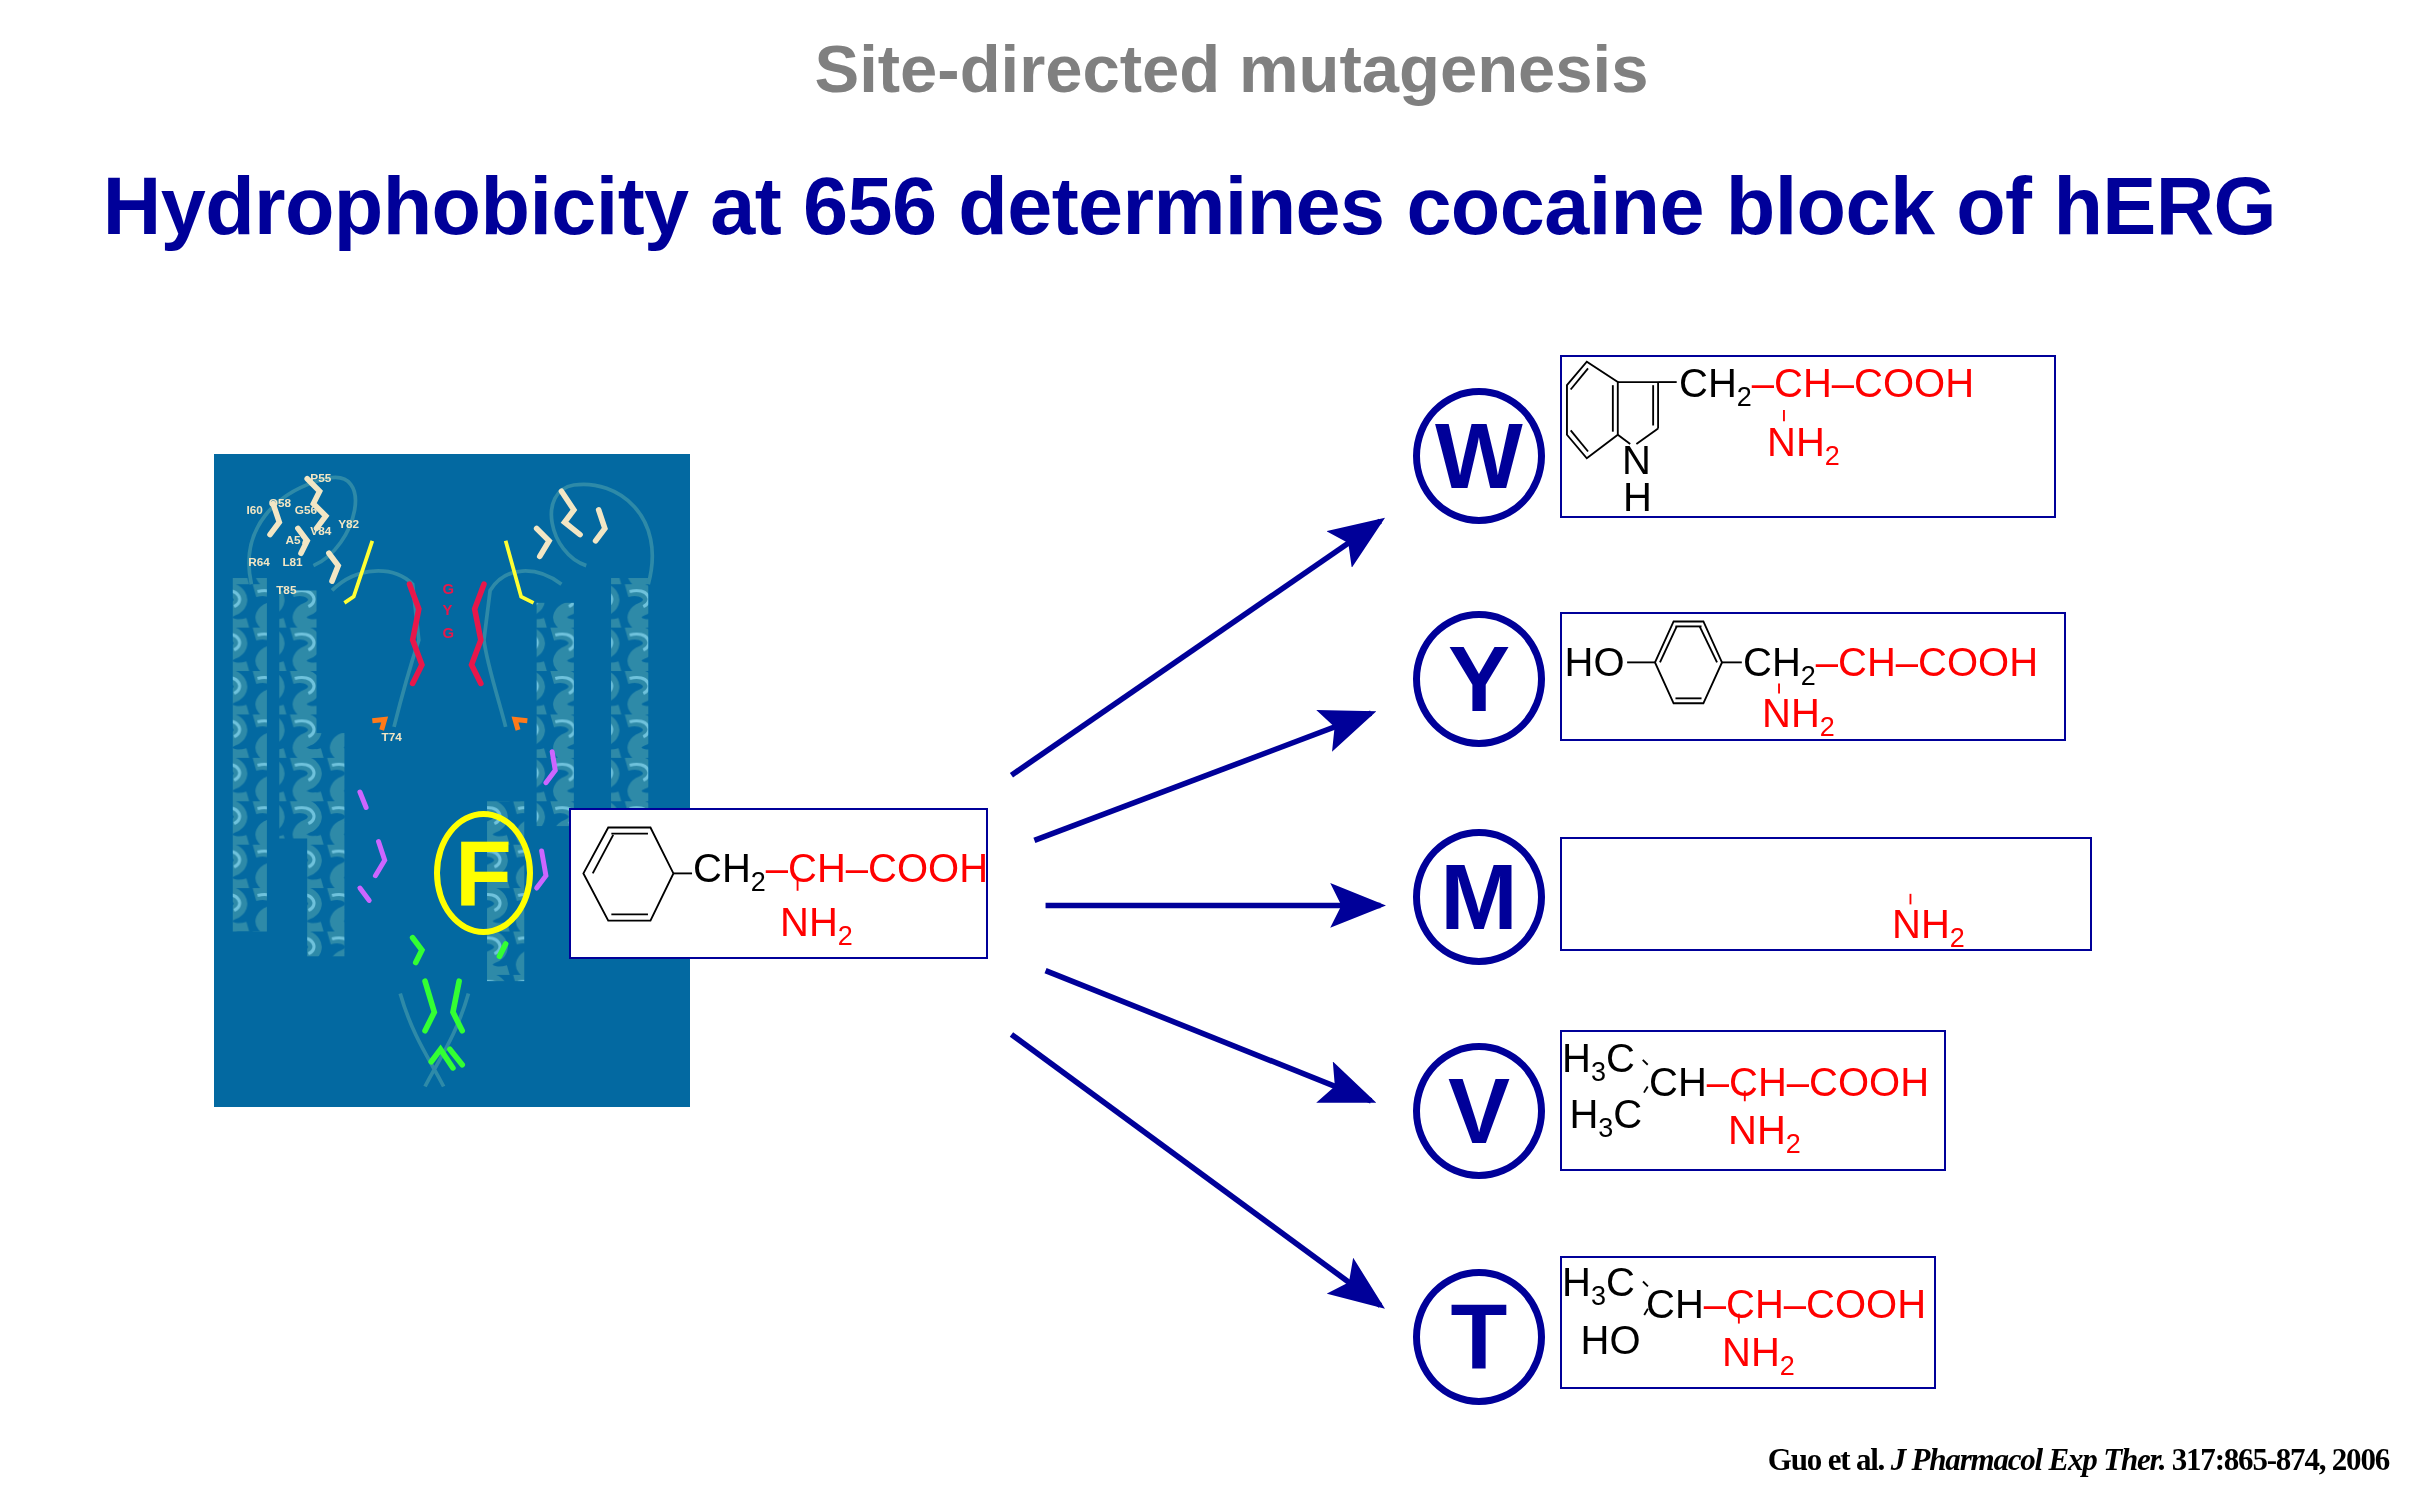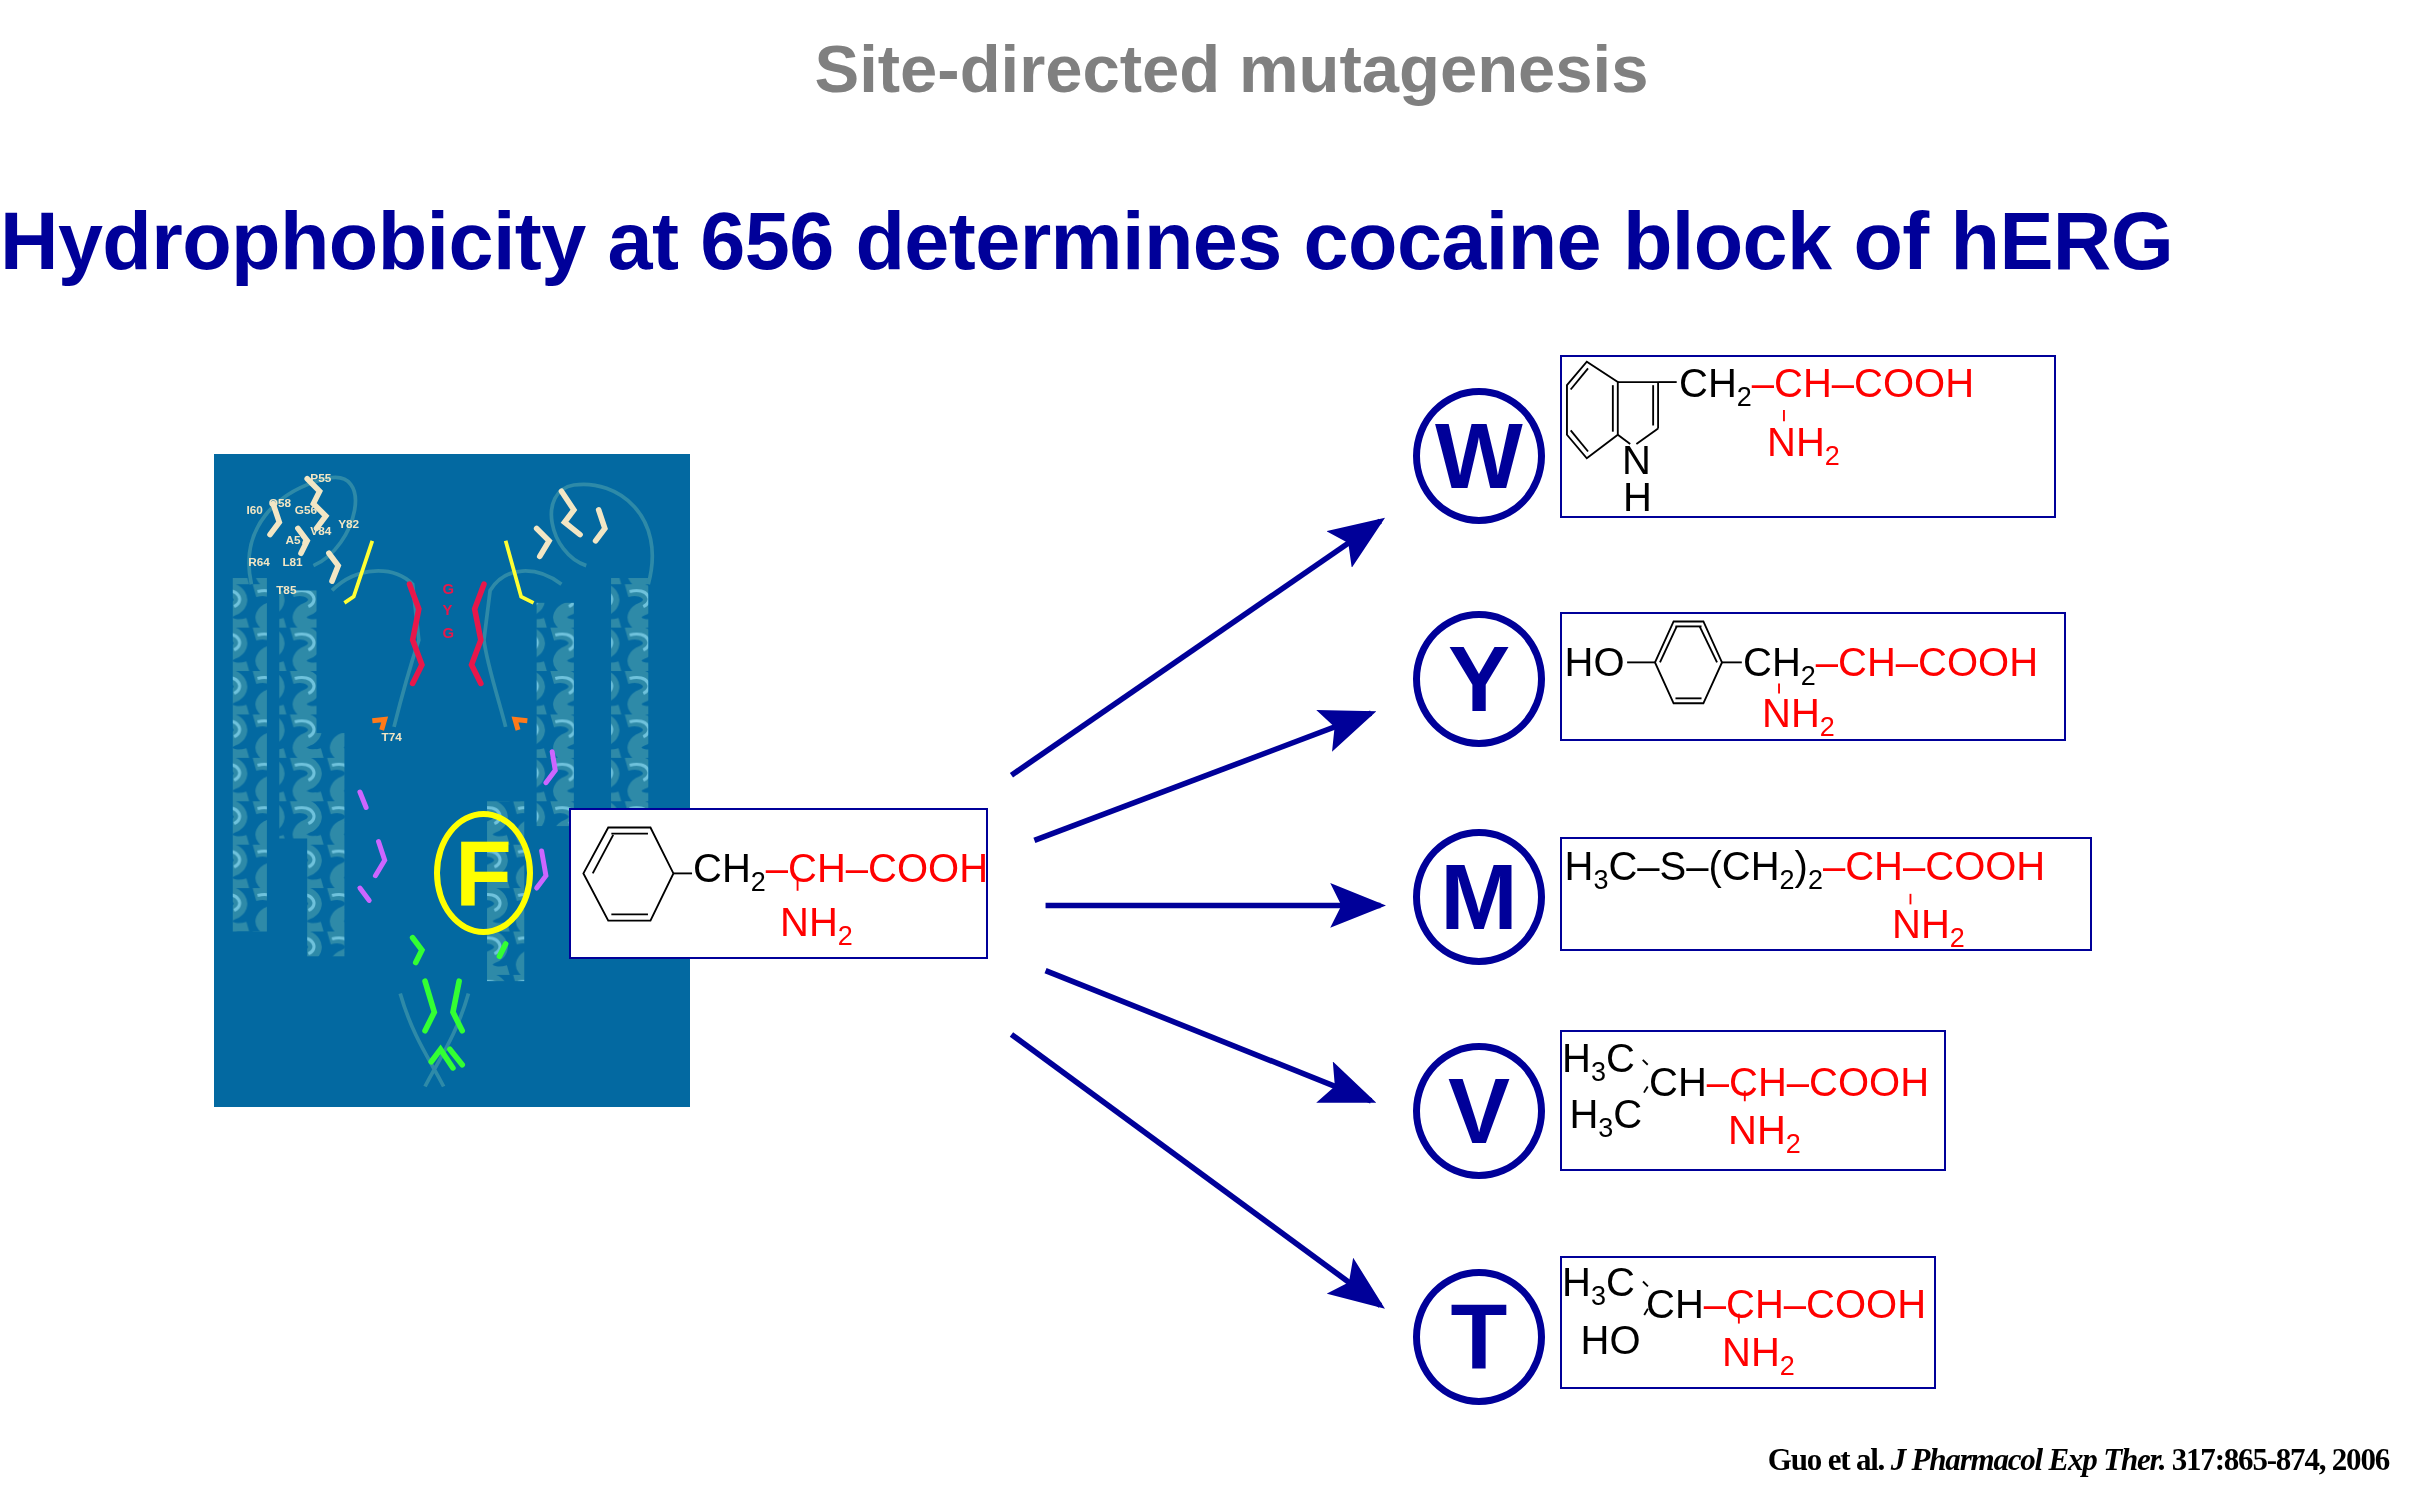--- a/index.html
+++ b/index.html
@@ -1,21 +1,21 @@
 <!DOCTYPE html>
 <html style="font-size:10px"><head>
 <meta charset="utf-8">
 <style>
   html, body { margin:0; padding:0; background:#ffffff; }
   body { width:2426px; height:1507px; position:relative; overflow:hidden;
          font-family:"Liberation Sans", sans-serif; }
   .subtitle { position:absolute; left:0; width:2463px; top:30px; text-align:center;
               font-size:67px; font-weight:bold; color:#808080; }
-  .title { position:absolute; left:0; width:2276px; top:160px; text-align:left;
-           font-size:81px; font-weight:bold; color:#000099; letter-spacing:-0.6px;margin-top:35px; }
+  .title { position:absolute; left:0; width:2276px; top:160px; text-align:right;
+           font-size:81px; font-weight:bold; color:#000099; letter-spacing:-0.6px; }
   .protein { position:absolute; left:214px; top:454px; width:476px; height:653px; background:#0369a1; overflow:hidden; }
   .protein svg { position:absolute; left:0; top:0; }
   .res-label { font-family:"Liberation Sans", sans-serif; font-weight:bold; fill:#f2e6c4; font-size:19px; }
   .gyg-label { font-family:"Liberation Sans", sans-serif; font-weight:bold; fill:#e8174a; font-size:24px; }
   .f-circle { position:absolute; left:434px; top:811px; width:99px; height:124px; border:6.8px solid #ffff00;
               border-radius:50%; box-sizing:border-box; }
   .f-letter { position:absolute; left:0; top:0; width:100%; height:100%; display:flex; align-items:center; justify-content:center;
               font-size:93px; font-weight:bold; color:#ffff00; }
   .struct-box { position:absolute; background:#fff; border:2.5px solid #000099; box-sizing:border-box; }
   .chem { position:absolute; font-family:Liberation Sans, sans-serif; font-size:40px; white-space:nowrap; line-height:1; }
@@ -213,23 +213,20 @@
   </div>
   <div class="chem red" style="left:200px; top:79px;">
     <span>NH</span><sub>2</sub>
   </div>
 </div>
 
 <div class="struct-box" style="left:1560px; top:837px; width:532px; height:114px;">
   <svg class="bond" style="left:0;top:0" width="532" height="114" viewBox="0 0 858 183">
     <line x1="562" y1="88" x2="562" y2="105" stroke="#ff0000" stroke-width="3"></line>
   </svg>
-  <div class="chem" style="left:2.5px; top:7.4px;">
-    <span class="blk">H</span><sub class="blk">3</sub><span class="blk">C–S–(CH</span><sub class="blk">2</sub><span class="blk">)</span><sub class="blk">2</sub><span class="red">–</span><span class="red">CH</span><span class="red">–</span><span class="red">COOH</span>
-  </div>
   <div class="chem red" style="left:330px; top:65px;">
     <span>NH</span><sub>2</sub>
   </div>
 </div>
 
 <div class="struct-box" style="left:1560px; top:1030px; width:386px; height:141px;">
   <svg class="bond" style="left:0;top:0" width="386" height="141" viewBox="0 0 623 228">
     <line x1="130" y1="45" x2="138" y2="53" stroke="#000" stroke-width="3"></line>
     <line x1="138" y1="88" x2="132" y2="98" stroke="#000" stroke-width="3"></line>
     <line x1="295" y1="95" x2="295" y2="112" stroke="#ff0000" stroke-width="3"></line>

